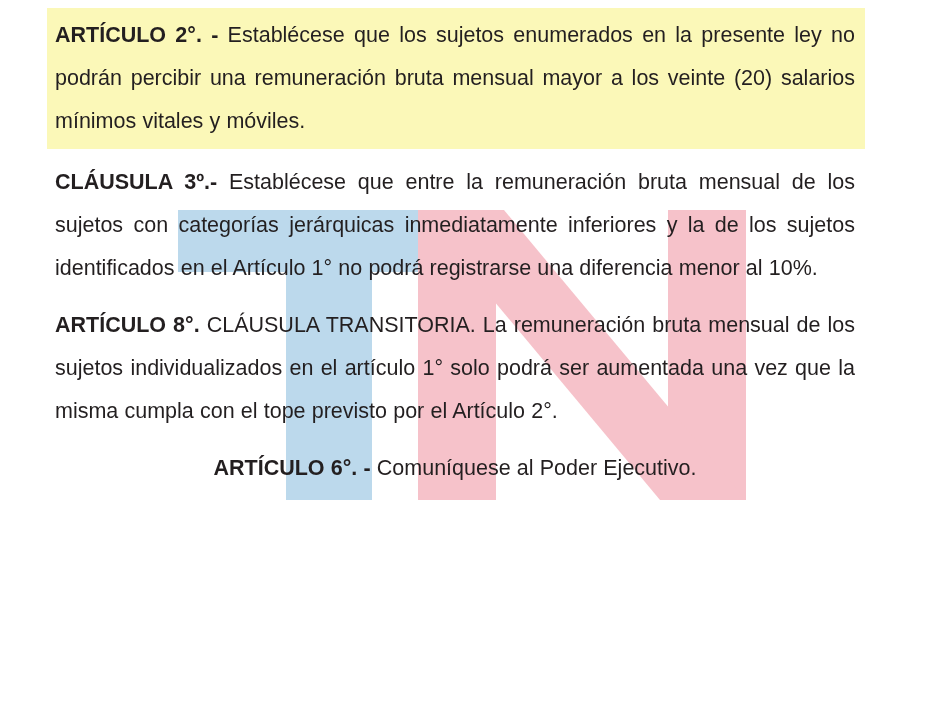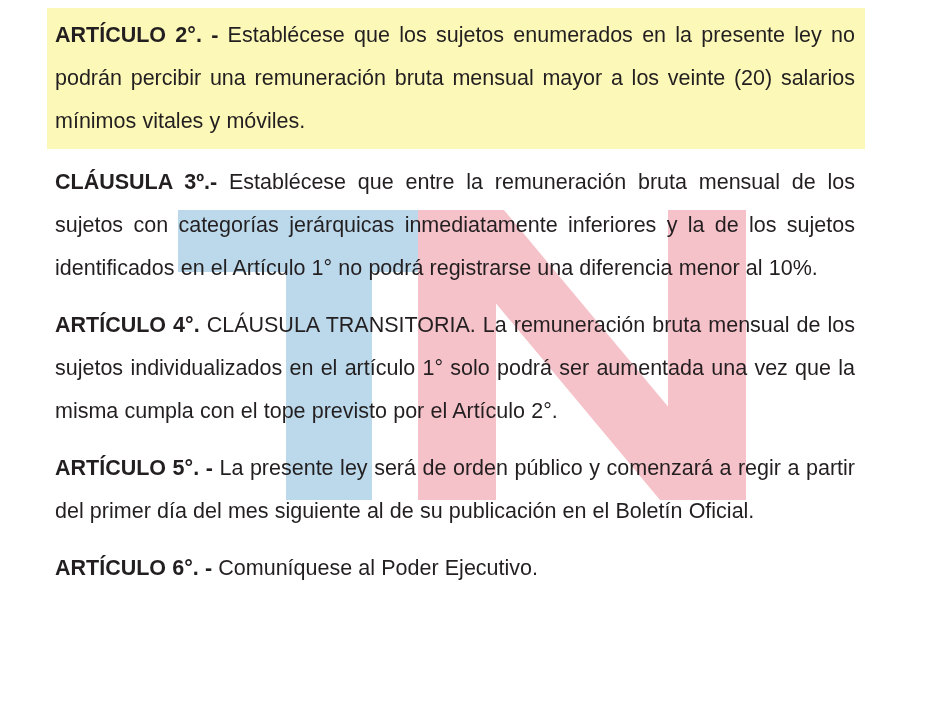--- a/index.html
+++ b/index.html
@@ -56,21 +56,21 @@
     background: #fbf8b8;
     padding: 6px 10px 6px 8px;
     margin-left: -8px;
     margin-right: -10px;
     margin-bottom: 12px;
   }
   .art-last {
     margin-bottom: 0;
   }
   .nojustify {
-    text-align: left;
+    text-align: center;
   }
 </style>
 </head>
 <body>
 
 <div class="page">
 
   <div class="watermark">
     <svg width="600" height="290" viewBox="0 0 600 290" xmlns="http://www.w3.org/2000/svg">
 
@@ -91,25 +91,22 @@
 
     <p class="article highlight">
       <span class="lead">ARTÍCULO 2°. - </span><span>Establécese que los sujetos enumerados en la presente ley no podrán percibir una remuneración bruta mensual mayor a los veinte (20) salarios mínimos vitales y móviles.</span>
     </p>
 
     <p class="article">
       <span class="lead">CLÁUSULA 3º.- </span><span>Establécese que entre la remuneración bruta mensual de los sujetos con categorías jerárquicas inmediatamente inferiores y la de los sujetos identificados en el Artículo 1° no podrá registrarse una diferencia menor al 10%.</span>
     </p>
 
     <p class="article">
-      <span class="lead">ARTÍCULO 4°. </span><span>CLÁUSULA TRANSITORIA. La remuneración bruta mensual de los sujetos individualizados en el artículo 1° solo podrá ser aumentada una vez que la misma cumpla con el tope previsto por el Artículo 2°.</span>
+      <span class="lead">ARTÍCULO 8°. </span><span>CLÁUSULA TRANSITORIA. La remuneración bruta mensual de los sujetos individualizados en el artículo 1° solo podrá ser aumentada una vez que la misma cumpla con el tope previsto por el Artículo 2°.</span>
     </p>
 
-    <p class="article">
-      <span class="lead">ARTÍCULO 5°. - </span><span>La presente ley será de orden público y comenzará a regir a partir del primer día del mes siguiente al de su publicación en el Boletín Oficial.</span>
-    </p>
 
     <p class="article art-last nojustify">
       <span class="lead">ARTÍCULO 6°. - </span><span>Comuníquese al Poder Ejecutivo.</span>
     </p>
 
   </div>
 </div>
 
 </body></html>

